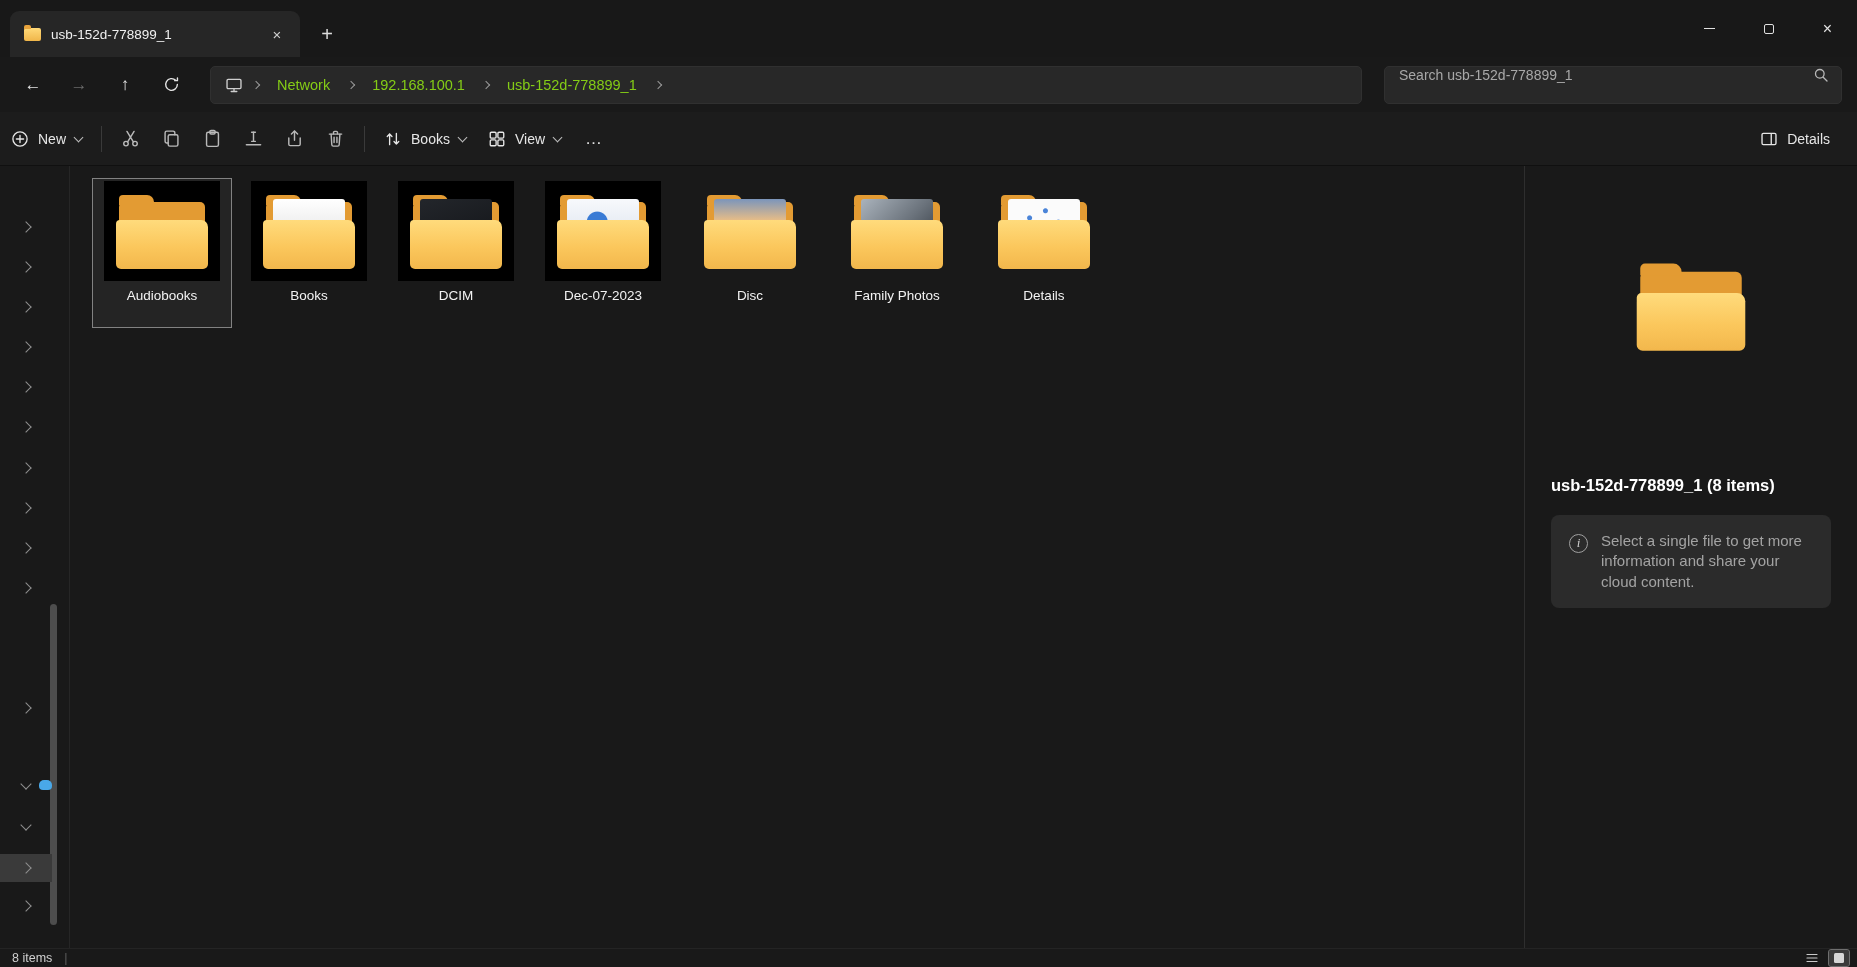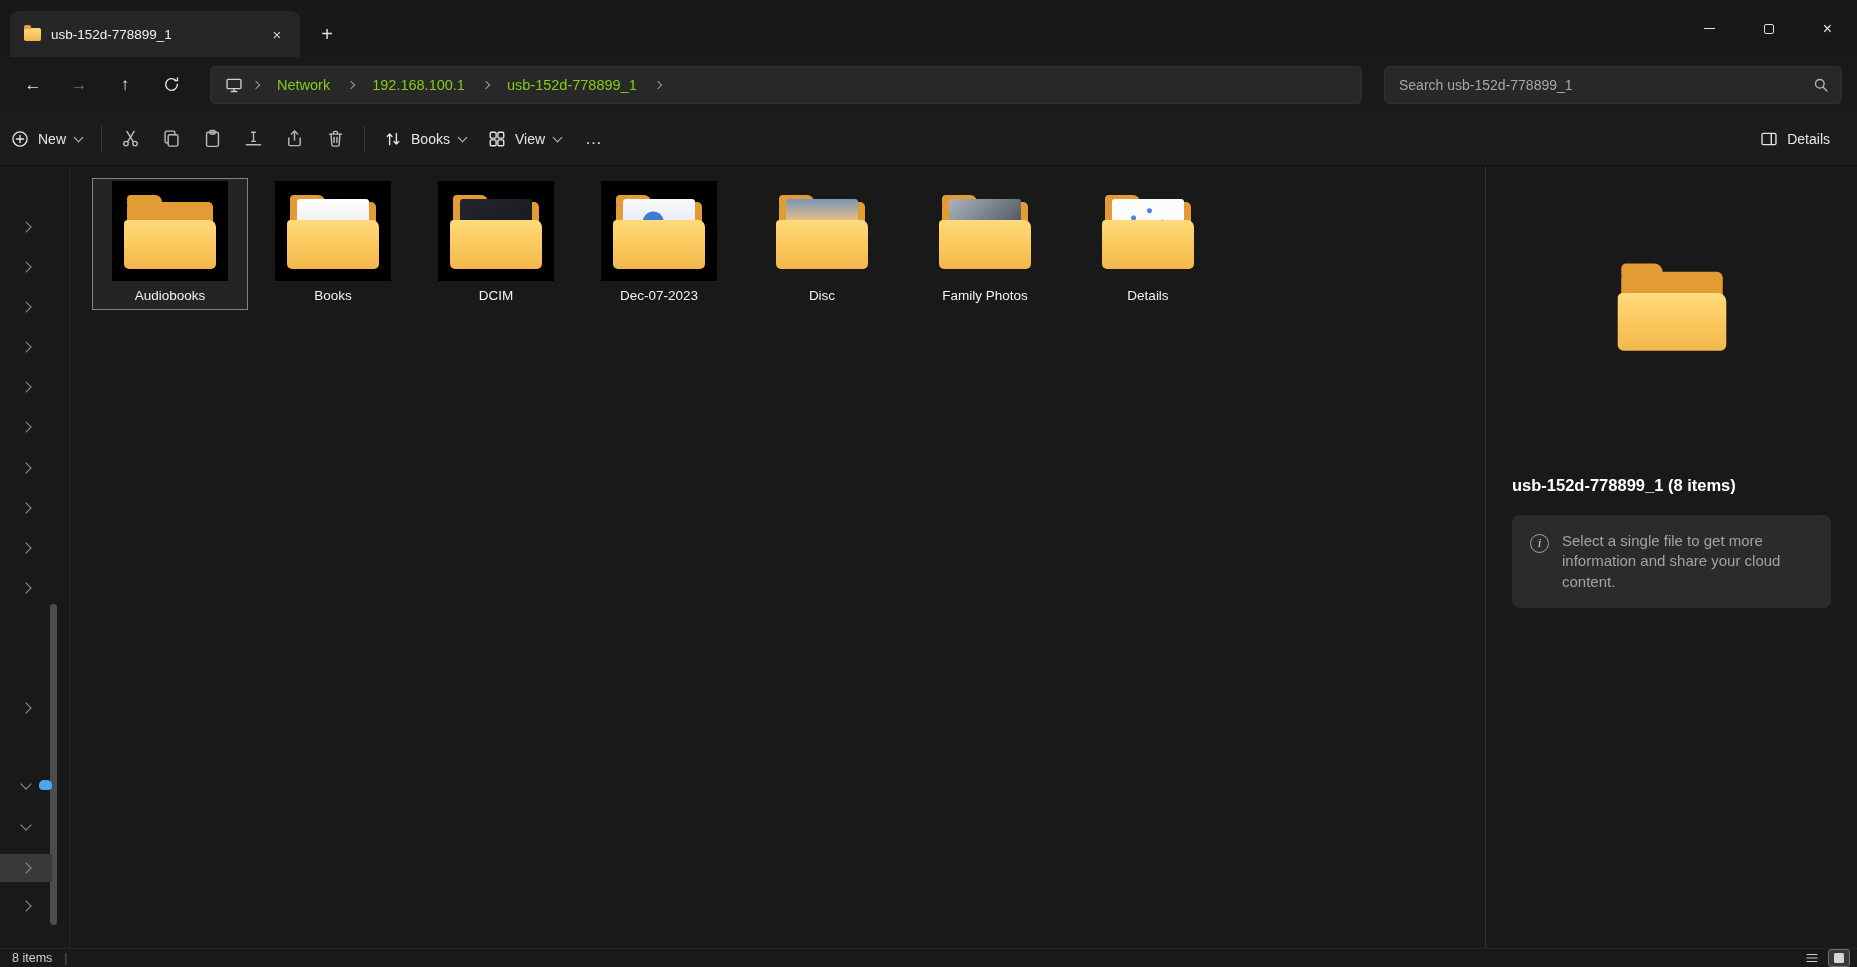--- a/index.html
+++ b/index.html
@@ -39,21 +39,21 @@
   .navbar { height: 55px; display: flex; align-items: center; padding: 0 15px 0 10px; background: #191919; }
   .navbtn { background: none; border: none; width: 46px; height: 38px; color: #e4e4e4; font-size: 17px; border-radius: 4px; display: flex; align-items: center; justify-content: center; font-family: inherit; }
   .navbtn.disabled { color: #6a6a6a; }
   .addressbar {
     flex: 1; height: 38px; margin-left: 16px; background: #282828; border: 1px solid #303030;
     border-radius: 5px; display: flex; align-items: center; padding: 0 8px 0 14px; gap: 10px;
   }
   .crumb { color: #84cc16; font-size: 14.5px; padding: 4px 8px; border-radius: 4px; white-space: nowrap; }
   .searchbar {
     width: 458px; height: 38px; margin-left: 22px; background: #282828; border: 1px solid #303030;
-    border-radius: 5px; display: flex; align-items: center; padding: 0 12px 0 14px;
+    border-radius: 5px; display: flex; align-items: flex-start; padding: 0 12px 0 14px;
   }
   .searchbar input { flex: 1; background: transparent; border: none; outline: none; color: #e0e0e0; font-size: 14px; font-family: inherit; }
   .searchbar input::placeholder { color: #a8a8a8; opacity: 1; }
 
   
   .toolbar { height: 54px; display: flex; align-items: center; padding: 0 16px 0 0; background: #1c1c1c; border-bottom: 1px solid #101010; }
   .tb-btn { background: none; border: none; color: #e6e6e6; font-size: 14px; font-family: inherit; display: flex; align-items: center; gap: 9px; padding: 8px 11px; border-radius: 4px; }
   .tb-iconbtn { background: none; border: none; padding: 8px 11px; border-radius: 4px; display: flex; align-items: center; }
   .tb-sep { width: 1px; height: 26px; background: #3a3a3a; margin: 0 8px; }
   .tb-right { margin-left: auto; display: flex; align-items: center; }
@@ -65,21 +65,21 @@
 
   .sidebar { width: 70px; position: relative; border-right: 1px solid #262626; flex: 0 0 auto; }
   .srow { position: absolute; left: 0; width: 54px; height: 28px; display: flex; align-items: center; padding-left: 22px; gap: 9px; }
   .srow.hl { background: #3a3a3a; width: 52px; }
   .blue-ic { width: 13px; height: 10px; background: #49a8e8; border-radius: 5px 5px 4px 4px; }
   .sb-thumb { position: absolute; left: 50px; top: 438px; width: 7px; height: 321px; background: #4d4d4d; border-radius: 4px; }
 
   .main { flex: 1; padding: 12px 0 0 22px; }
   .grid { display: flex; flex-wrap: wrap; gap: 7px; align-items: flex-start; }
 
-  .tile { width: 156px; display: flex; flex-direction: column; align-items: center; padding: 2px 2px 6px; border: 1px solid transparent; }
+  .tile { width: 140px; display: flex; flex-direction: column; align-items: center; padding: 2px 2px 24px; border: 1px solid transparent; }
   .tile.selected { border-color: #828282; background: rgba(255,255,255,0.05); }
   .thumbwrap { width: 116px; height: 100px; display: flex; align-items: center; justify-content: center; position: relative; }
   .tile.darkbg .thumbwrap { background: #000; }
   .tlabel { margin-top: 7px; font-size: 13.5px; color: #f2f2f2; white-space: nowrap; }
 
   
   .folder { position: relative; width: 94px; height: 76px; }
   .fback { position: absolute; left: 4px; right: 4px; top: 9px; bottom: 3px; background: #e39b33; border-radius: 5px; }
   .fback::before { content:""; position: absolute; left: 0; top: -7px; width: 35px; height: 10px; background: #e39b33; border-radius: 4px 7px 0 0; }
   .fpreview { position: absolute; left: 11px; right: 11px; top: 6px; height: 42px; border-radius: 3px; }
@@ -92,21 +92,21 @@
   .thumb-doc-blue        { background: radial-gradient(circle at 42% 55%, #3a7bd5 0 10px, rgba(0,0,0,0) 11px),
                                        linear-gradient(180deg,#f7f9fc,#dde4ee); }
   .thumb-sunset          { background: linear-gradient(180deg,#7b95bb 0%,#f0c083 55%,#e09a5b 100%); }
   .thumb-photo           { background: linear-gradient(135deg,#aab3bc 0%,#6b737c 60%,#3c434b 100%); }
   .thumb-white-dots      { background: radial-gradient(circle at 30% 45%, #4a84d8 0 2px, transparent 3px),
                                        radial-gradient(circle at 52% 28%, #4a84d8 0 2px, transparent 3px),
                                        radial-gradient(circle at 70% 55%, #4a84d8 0 2px, transparent 3px),
                                        #fbfbfb; }
 
   
-  .details { width: 372px; flex: 0 0 auto; border-left: 1px solid #2e2e2e; }
+  .details { width: 333px; flex: 0 0 auto; border-left: 1px solid #2e2e2e; }
   .dp-iconwrap { display: flex; justify-content: center; margin-top: 92px; height: 96px; align-items: center; }
   .dp-scale { transform: scale(1.18); }
   .dp-title { margin: 122px 26px 0; font-size: 16.5px; font-weight: bold; color: #ffffff; }
   .dp-infobox { margin: 20px 26px 0; background: #2b2b2b; border-radius: 8px; padding: 16px 18px; display: flex; gap: 13px; }
   .info-ic { width: 19px; height: 19px; border: 1.5px solid #a0a0a0; border-radius: 50%; color: #cfcfcf;
              font-family: "Liberation Serif", serif; font-style: italic; font-size: 13px; line-height: 16px;
              text-align: center; flex: 0 0 auto; margin-top: 3px; }
   .dp-infotext { font-size: 15px; line-height: 1.36; color: #a3a3a3; max-width: 246px; }
 
   

